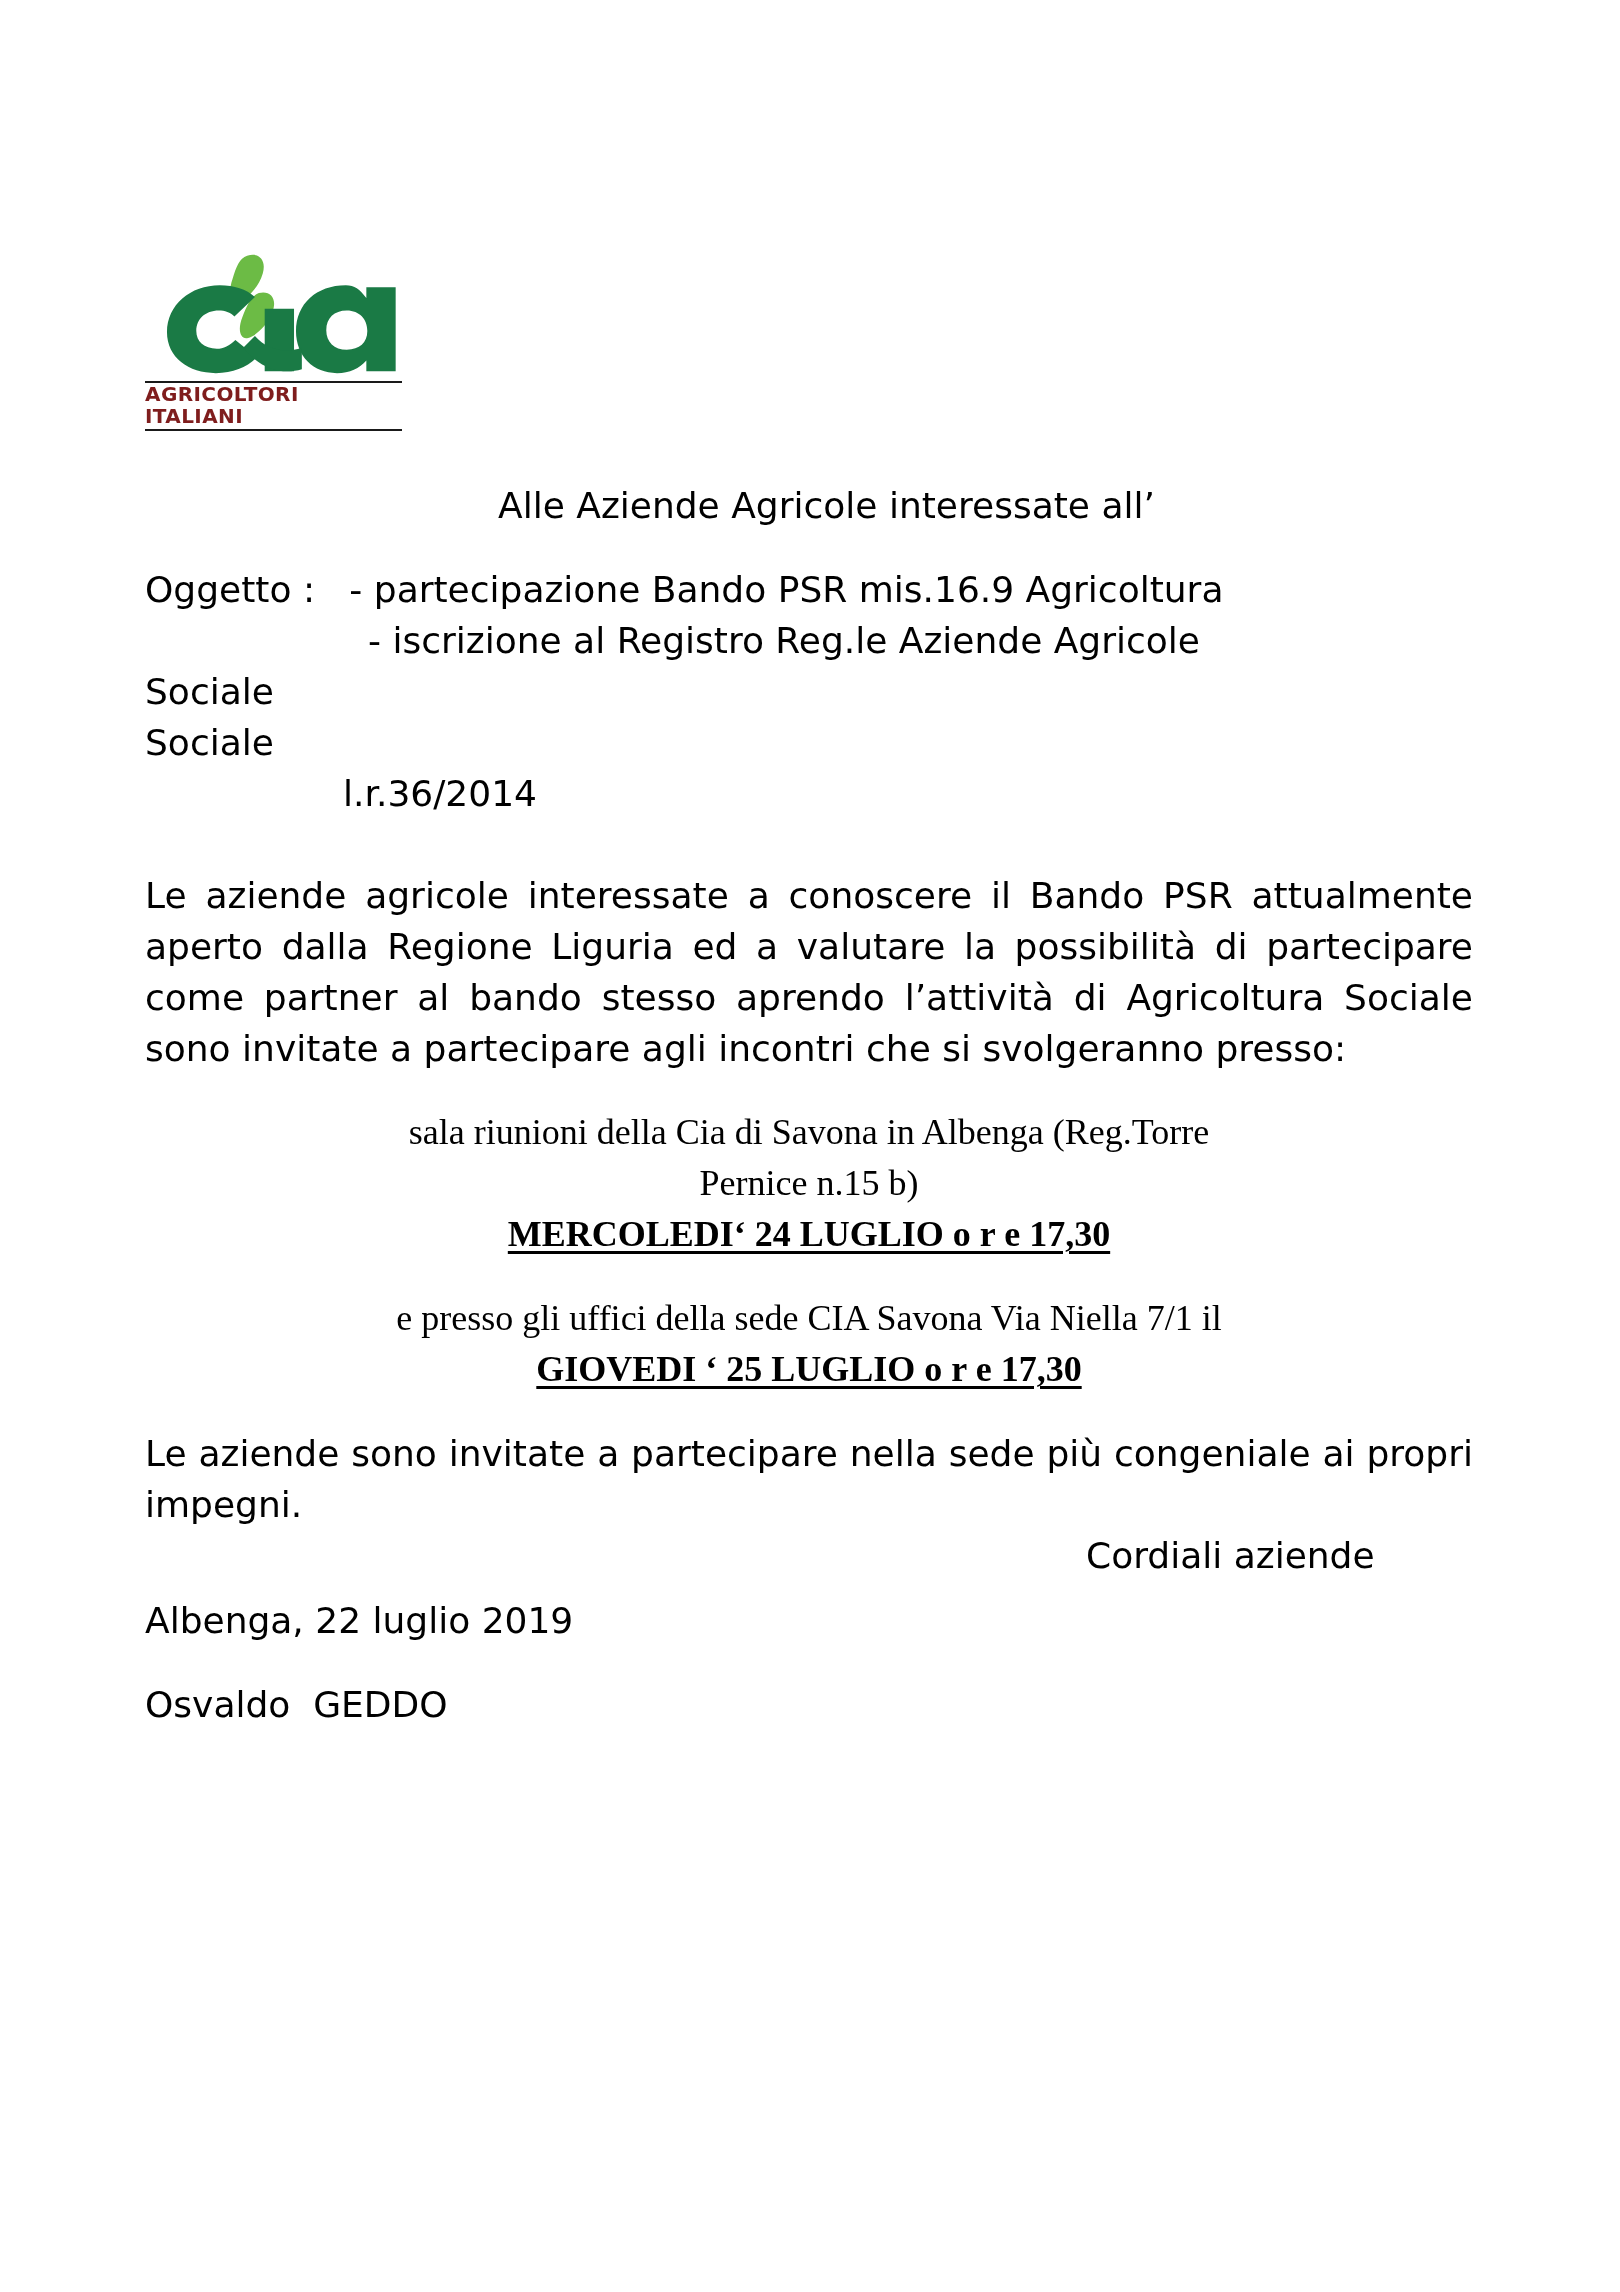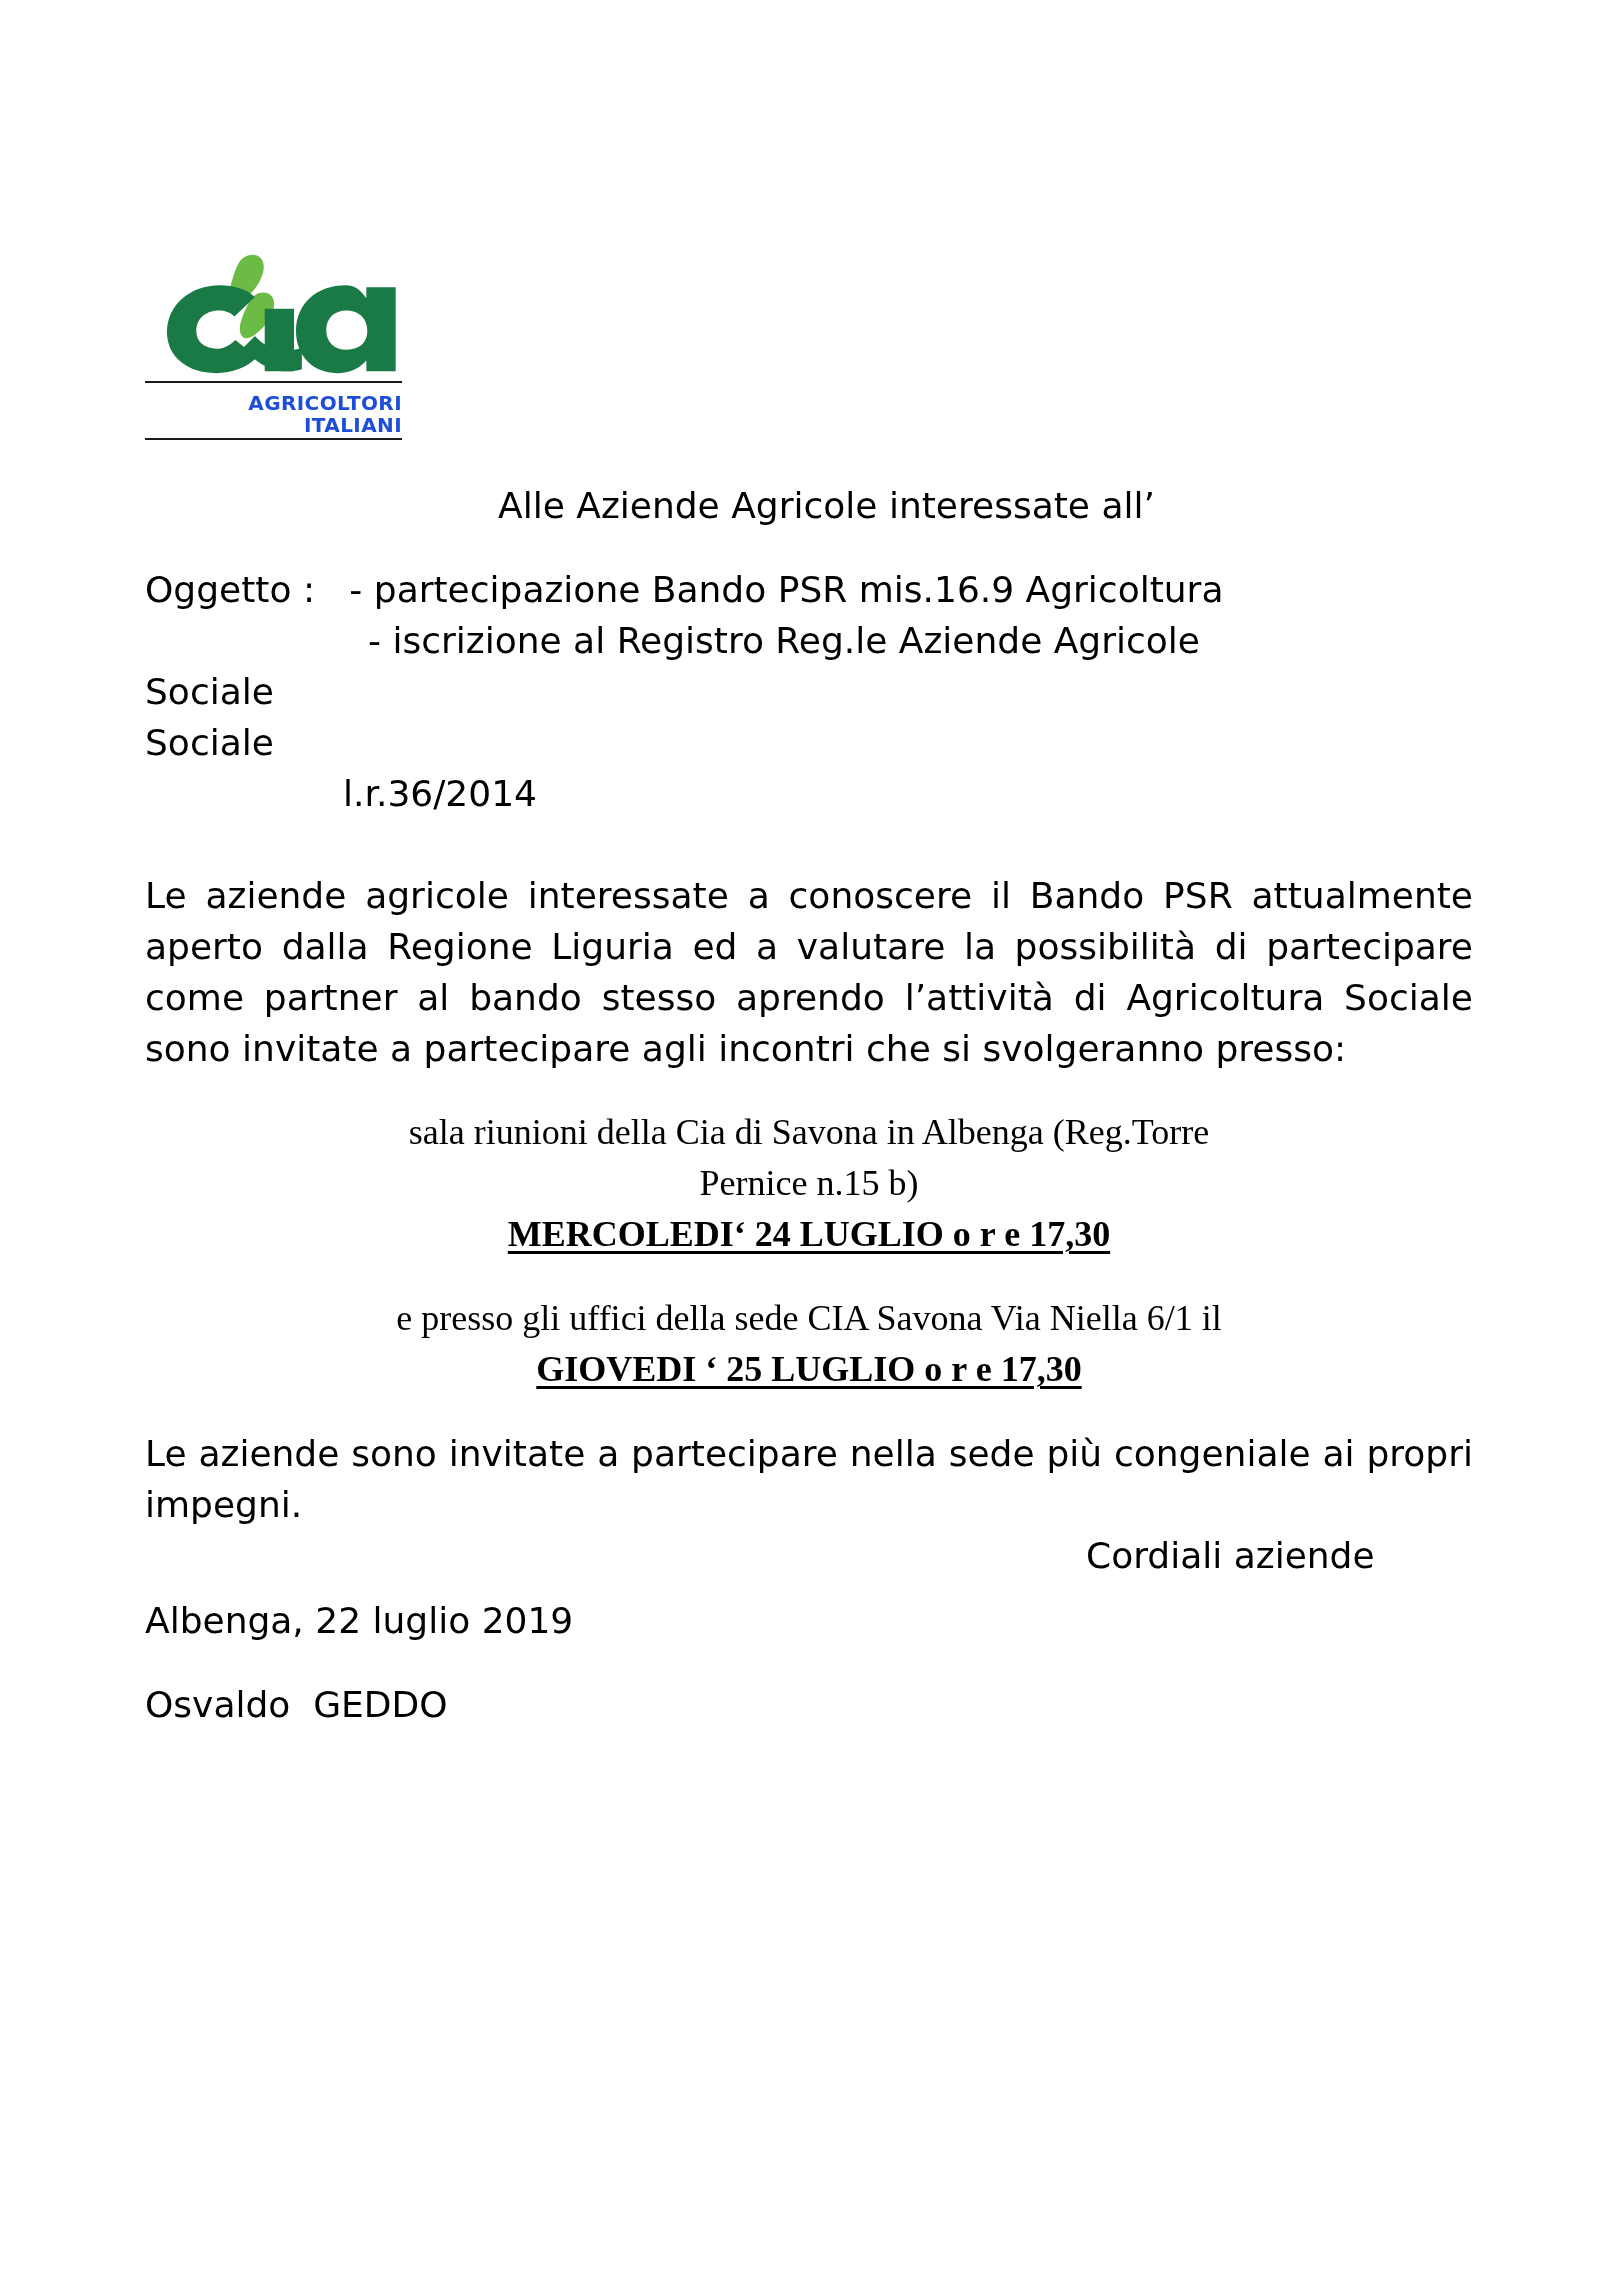--- a/index.html
+++ b/index.html
@@ -33,27 +33,27 @@
     position: relative;
     width: 257px;
     height: 129px;
   }
   .logo-mark svg { display: block; }
   .logo-caption {
     margin-top: 2px;
     width: 257px;
     border-top: 2.9px solid #1a1a1a;
     border-bottom: 2.9px solid #1a1a1a;
-    padding: 10px 0 2px 0;
-    text-align: right;
+    padding: 1px 0 2px 0;
+    text-align: left;
     font-family: "DejaVu Sans", sans-serif;
     font-weight: bold;
     font-size: 20px;
     letter-spacing: 0.4px;
-    color: #1d4ed8;
+    color: #7f1d1d;
     line-height: 1.08;
   }
   
   .content {
     position: absolute;
     left: 145px;
     top: 480px;
     width: 1328px;
   }
   .ln {
@@ -148,21 +148,21 @@
     <div class="gap-md"></div>
 
     <div class="center">sala riunioni  della Cia di Savona in Albenga (Reg.Torre</div>
     <div class="center">Pernice n.15 b)</div>
     <div class="center">
       <span class="bold-u">MERCOLEDI‘  24 LUGLIO  o r e 17,30</span>
     </div>
 
     <div class="gap-md"></div>
 
-    <div class="center">e presso gli uffici della sede CIA Savona Via Niella 6/1 il</div>
+    <div class="center">e presso gli uffici della sede CIA Savona Via Niella 7/1 il</div>
     <div class="center">
       <span class="bold-u">GIOVEDI ‘ 25 LUGLIO   o r e 17,30</span>
     </div>
 
     <div class="gap-md"></div>
 
     <div class="justified">Le aziende sono invitate a partecipare nella sede più congeniale ai propri impegni.</div>
 
     <div class="ln right-ind">Cordiali aziende</div>
 

